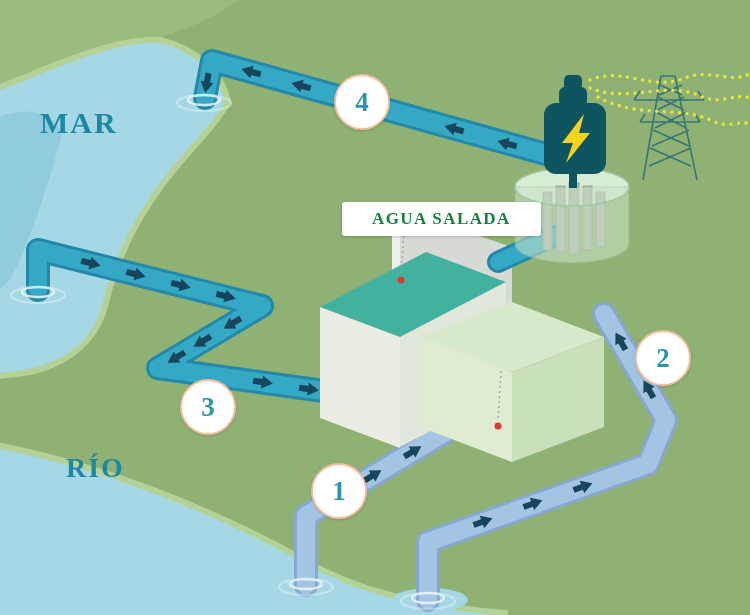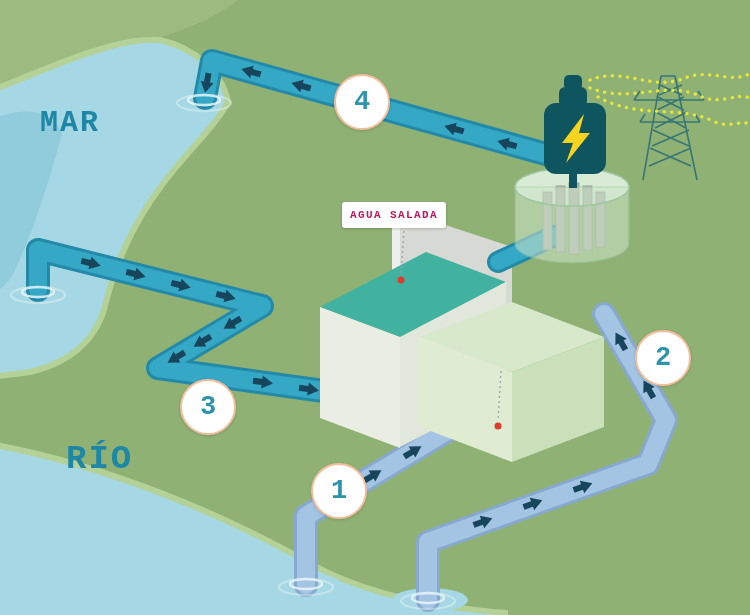--- a/index.html
+++ b/index.html
@@ -1,23 +1,23 @@
 <!DOCTYPE html>
 <html><head>
 <meta charset="utf-8">
 <style>
   html,body{margin:0;padding:0;background:#8FB174;}
   .stage{position:relative;width:750px;height:615px;overflow:hidden;
-         font-family:Liberation Mono, monospace;background:#8FB174;}
+         font-family:Liberation Serif, serif;background:#8FB174;}
   .stage svg{position:absolute;left:0;top:0;}
   .geo{position:absolute;font-weight:bold;color:#1E87A6;letter-spacing:2px;}
   .geo.mar{left:40px;top:106px;font-size:30px;}
-  .geo.rio{left:66px;top:440px;font-size:34px;}
-  .tag{position:absolute;background:#ffffff;color:#be185d;font-weight:bold;
-       font-size:11px;letter-spacing:1.4px;padding:7px 8px;border-radius:3px;
+  .geo.rio{left:66px;top:452px;font-size:28px;}
+  .tag{position:absolute;background:#ffffff;color:#15803d;font-weight:bold;
+       font-size:17px;letter-spacing:1.4px;padding:7px 30px;border-radius:3px;
        box-shadow:0 1px 3px rgba(0,0,0,.18);white-space:nowrap;}
   .tag.salt{left:342px;top:202px;}
   .tag.fresh{left:443px;top:341px;}
   .step{position:absolute;width:52px;height:52px;background:#fff;
         border:2.5px solid #F4BD9C;border-radius:50%;
         display:flex;align-items:center;justify-content:center;
         font-size:27px;font-weight:bold;color:#2E93AC;
         box-shadow:0 1px 3px rgba(0,0,0,.15);}
   .step.s1{left:311px;top:463px;}
   .step.s2{left:635px;top:330px;}

